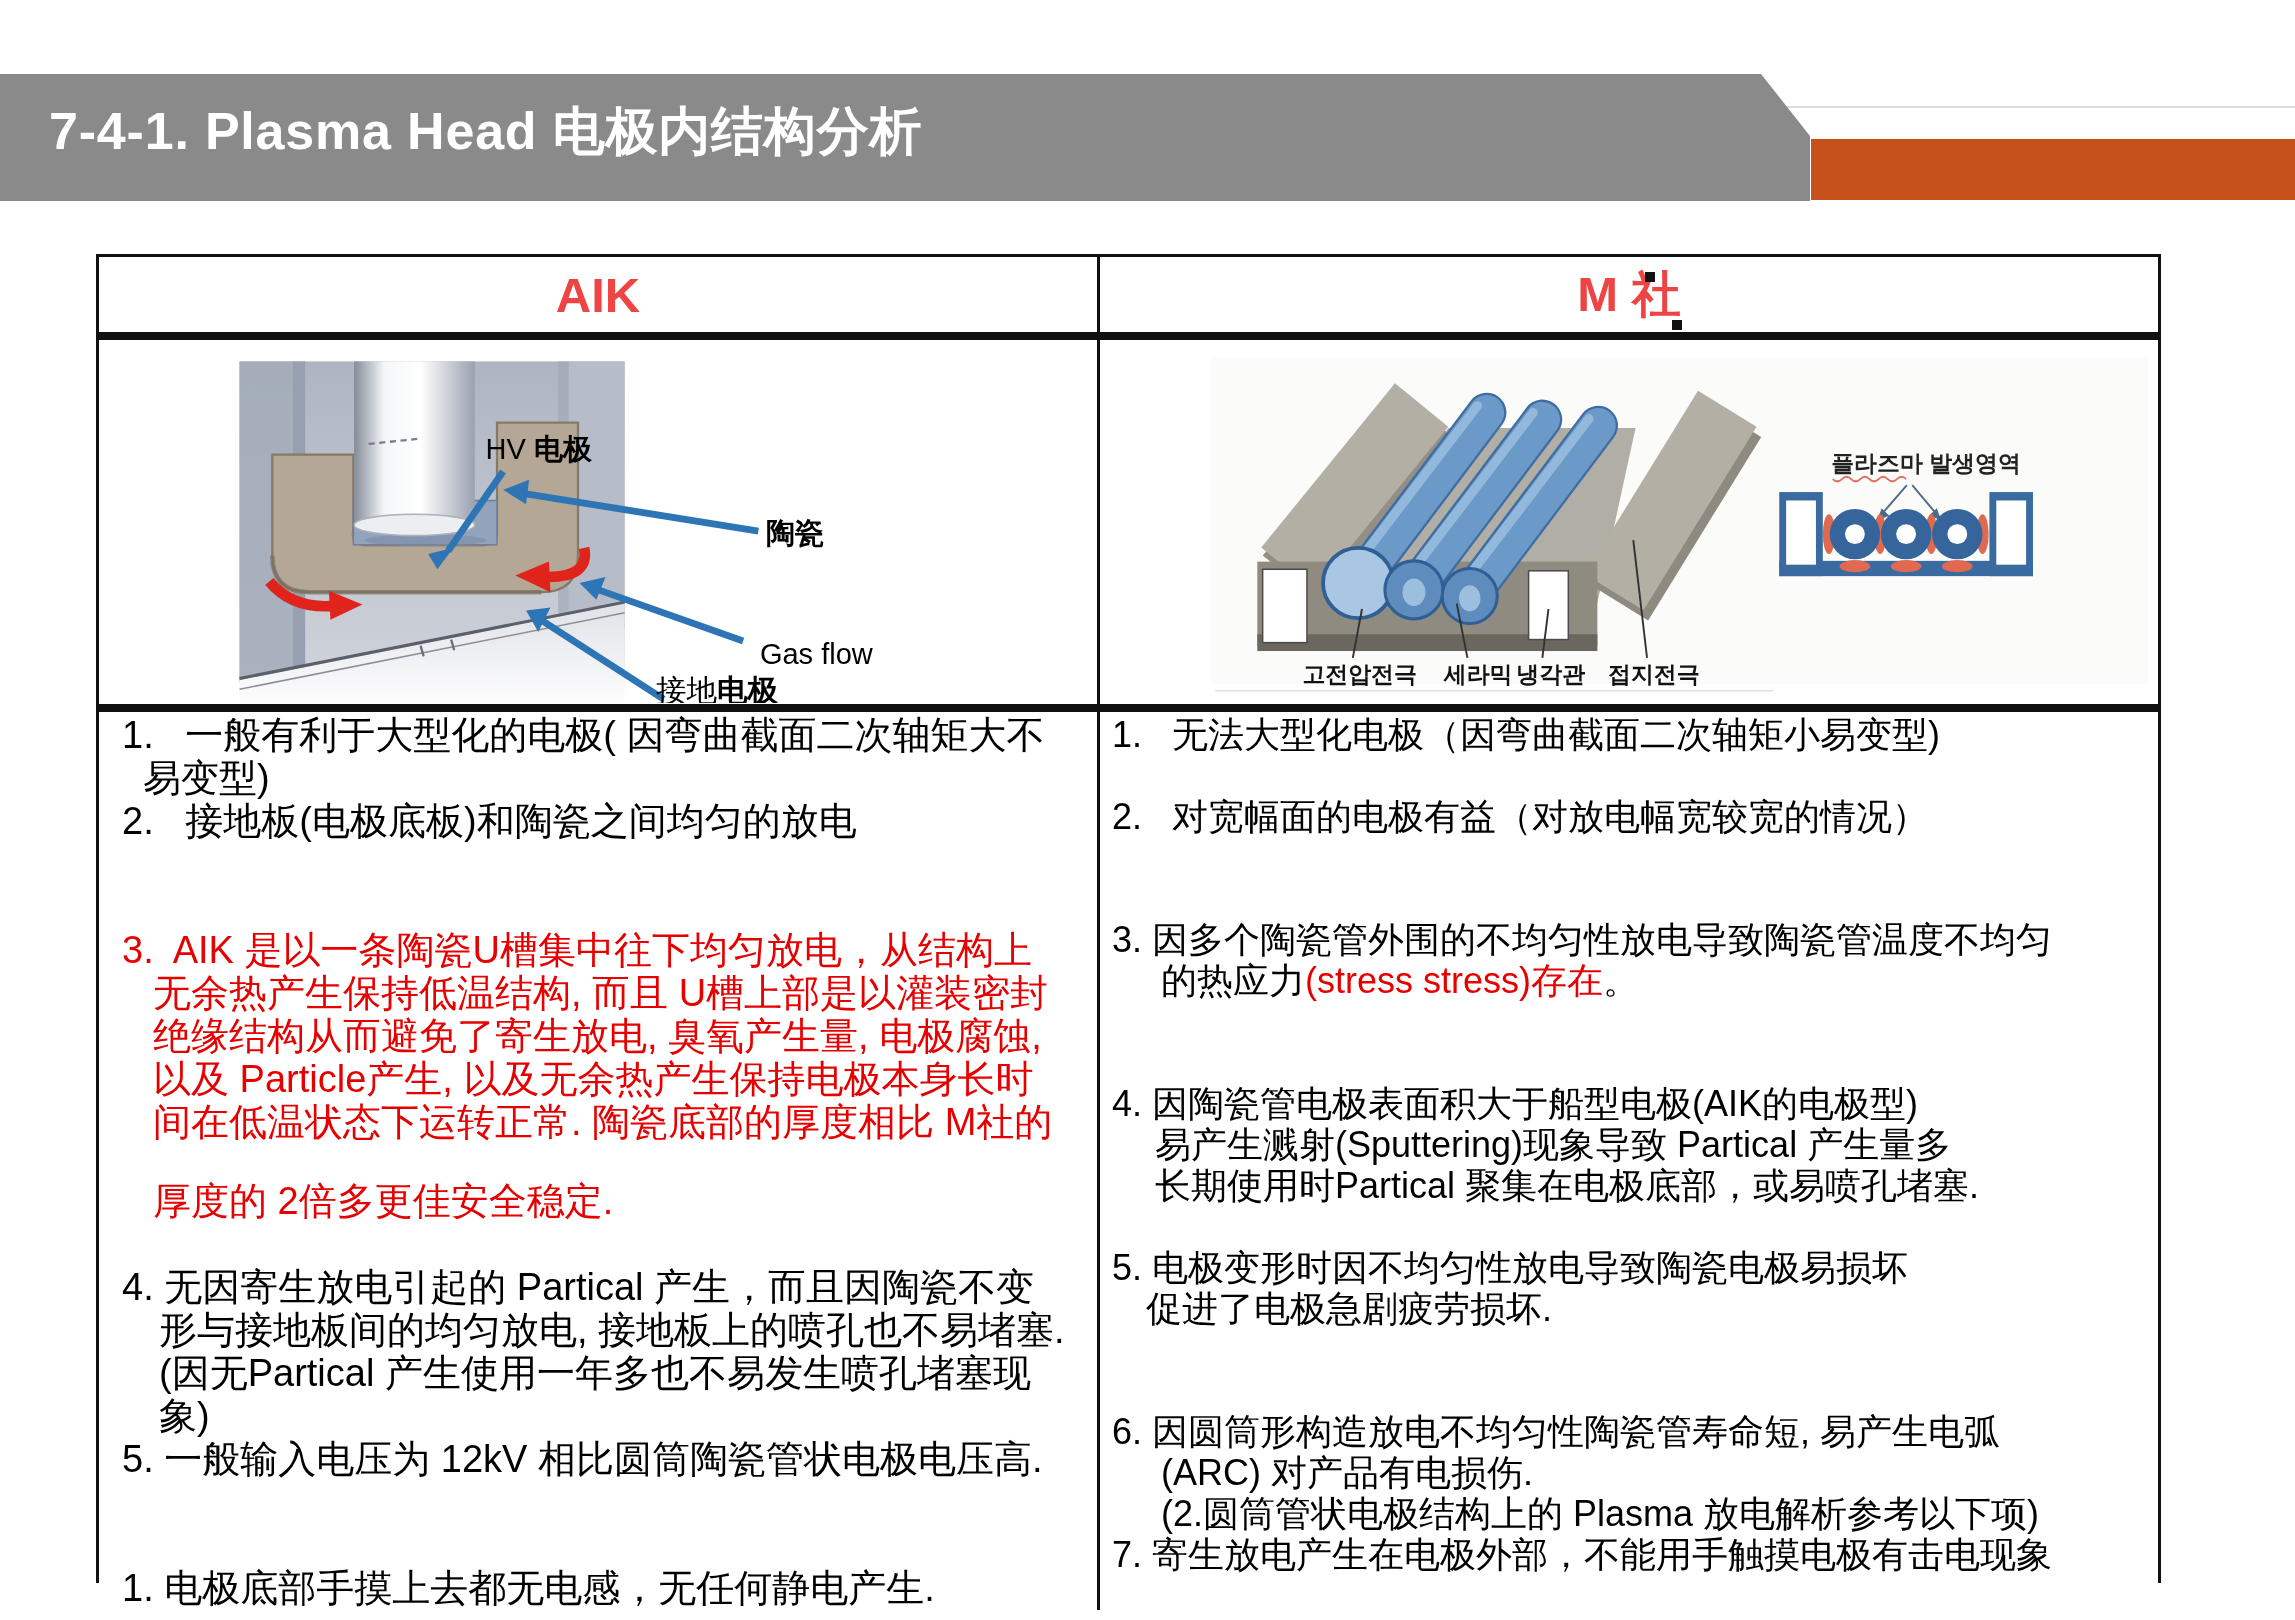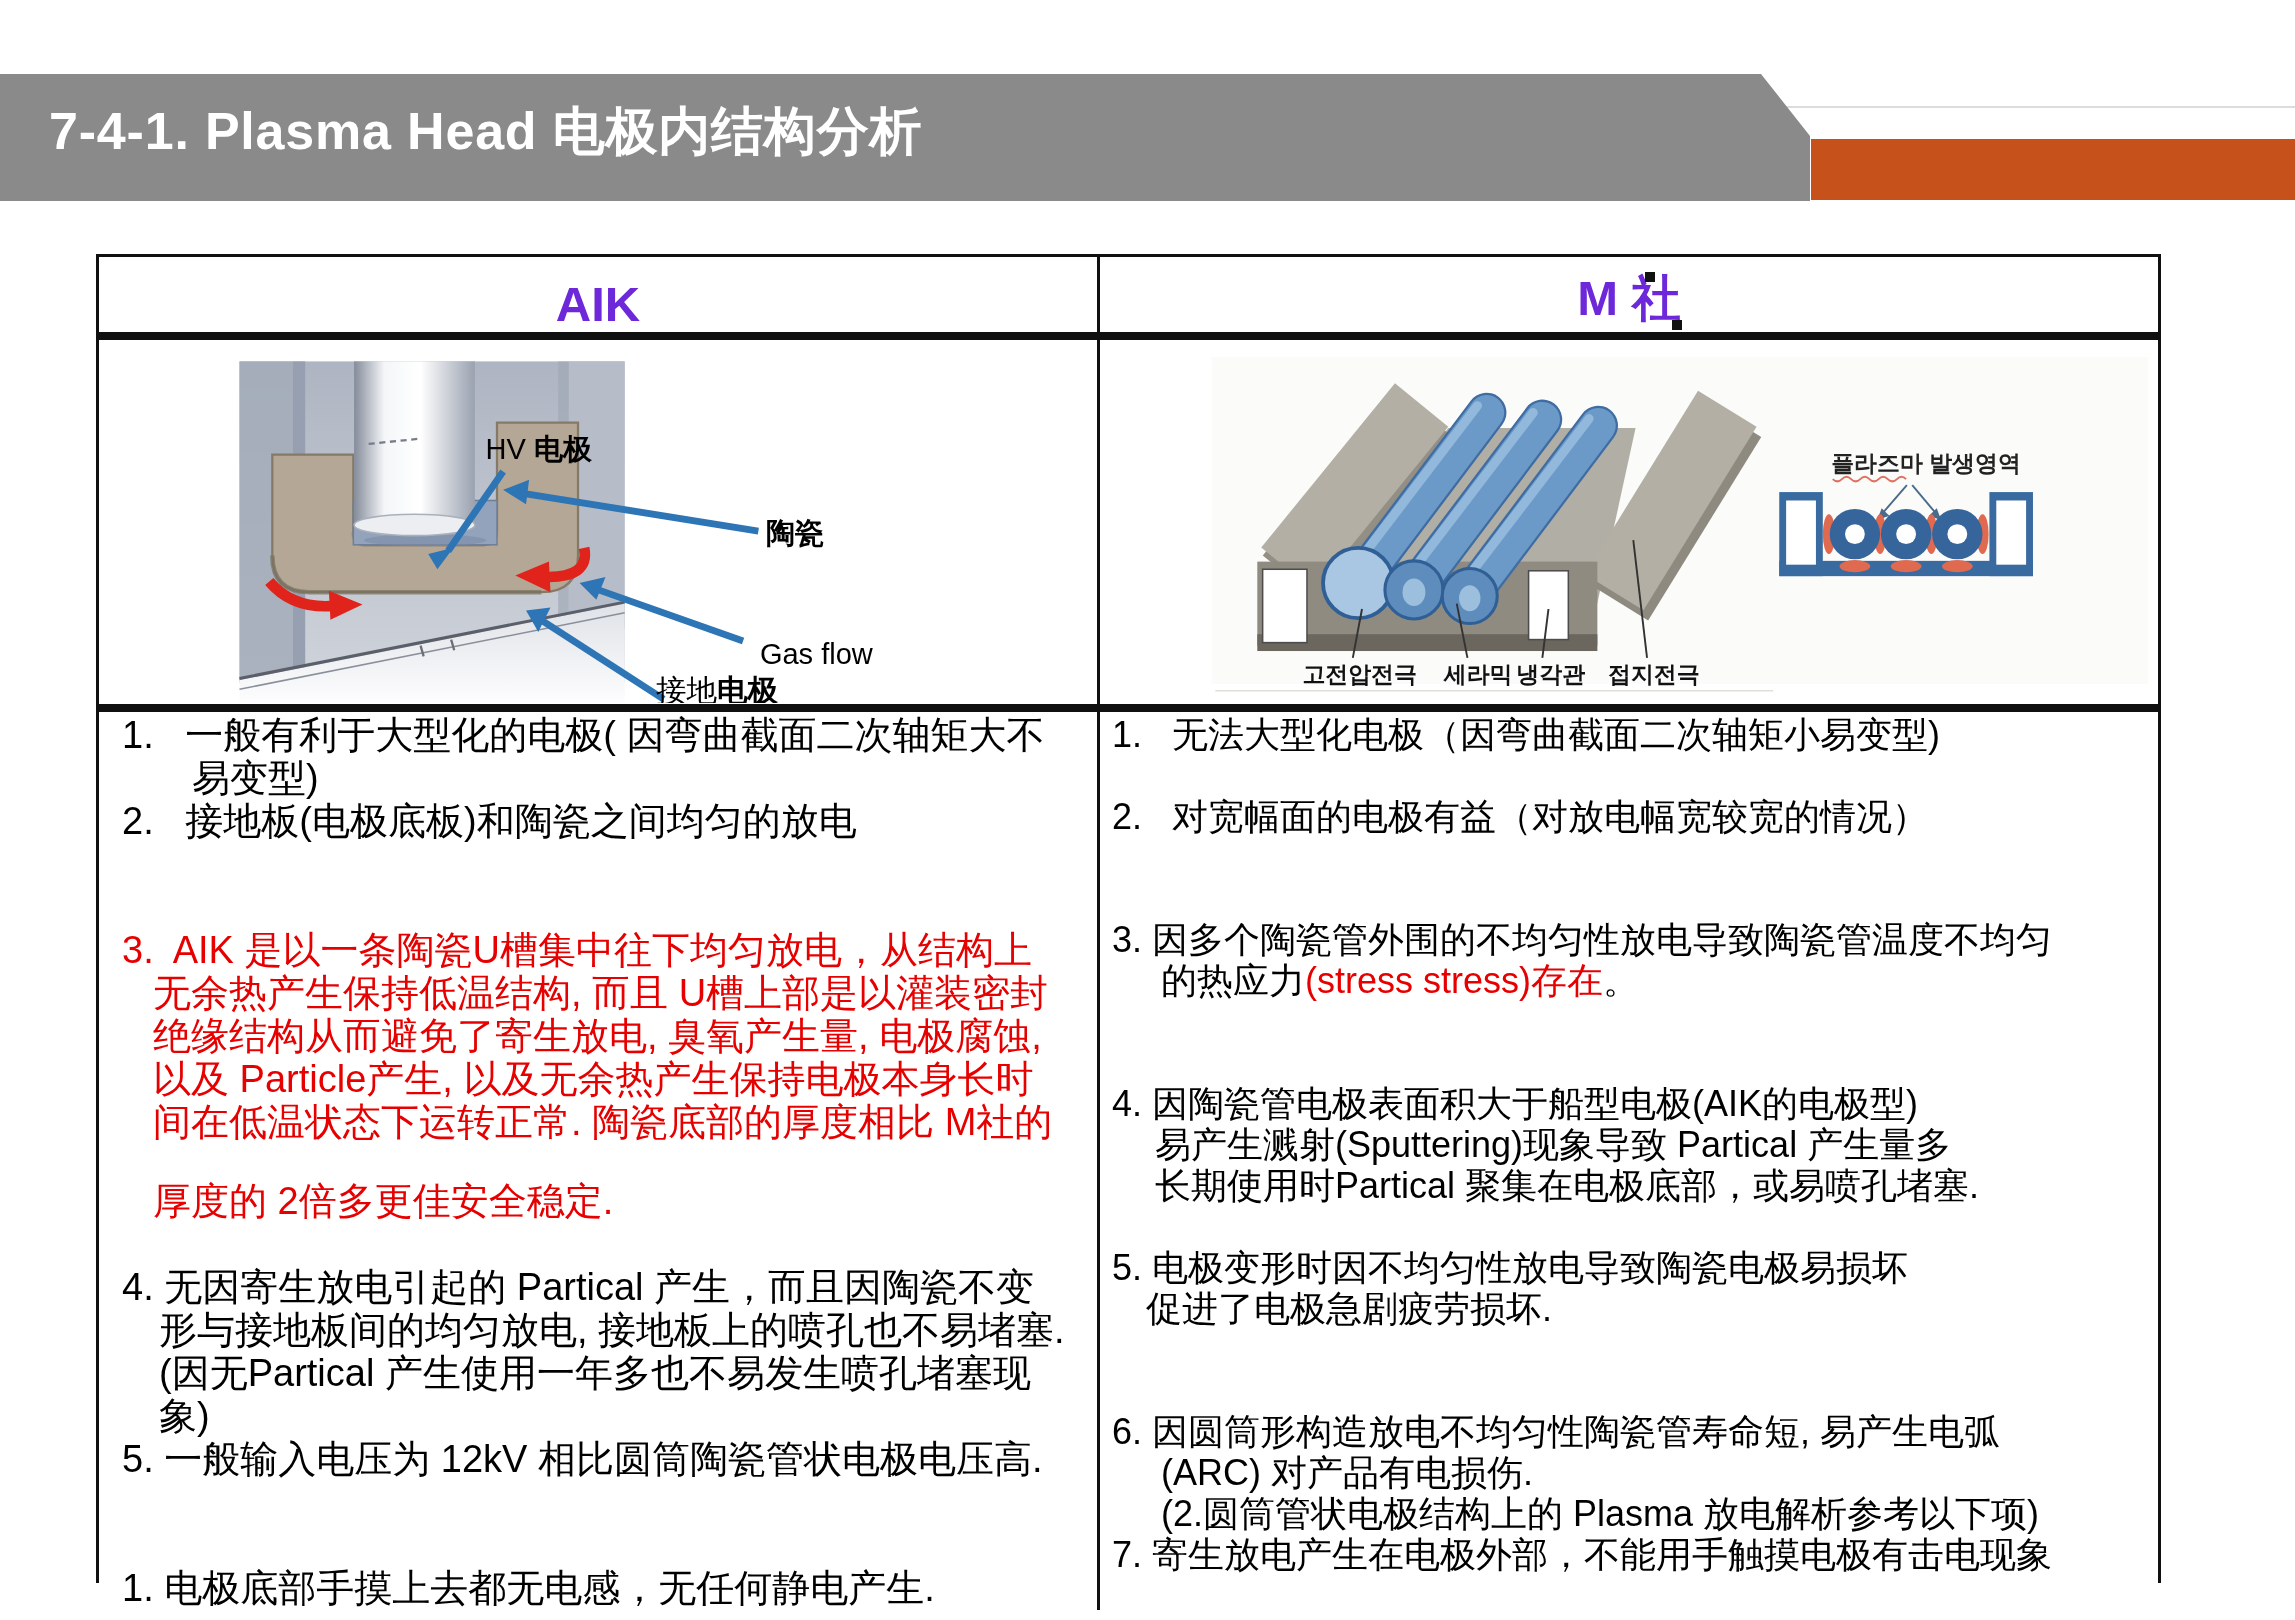--- a/index.html
+++ b/index.html
@@ -12,21 +12,21 @@
           clip-path:polygon(0 0,1761px 0,1810px 62px,1810px 127px,0 127px);}
   #page-title{position:absolute;left:49px;top:23px;font-size:52px;font-weight:bold;color:#ffffff;letter-spacing:0.8px;white-space:pre;}
   #orange-bar{position:absolute;top:139px;left:1811px;width:484px;height:61px;background:#c7511a;}
 
   
   #ptable{position:absolute;left:96px;top:254px;width:2059px;height:1322px;border:3.1px solid #101010;border-bottom-width:4.6px;
           display:grid;grid-template-columns:1001px 1fr;grid-template-rows:83px 372px 1fr;background:#fff;}
   .cell{box-sizing:border-box;position:relative;background:#fff;}
   .col-l{border-right:3.8px solid #101010;}
   .row-h,.row-i{border-bottom:8.4px solid #101010;}
-  .hcell{display:flex;align-items:flex-end;justify-content:center;font-size:49px;font-weight:bold;color:#6d28d9;}
+  .hcell{display:flex;align-items:center;justify-content:center;font-size:49px;font-weight:bold;color:#ef4444;}
   .icell{overflow:hidden;}
   .icell svg{position:absolute;left:0;top:0;}
   .tcell{padding:1.5px 4.6px 0 23px;font-size:38px;color:#000;}
   .tcell.right{padding-left:12px;font-size:36px;}
   .tl{white-space:pre;line-height:43px;height:43px;}
   .tcell.right .tl{line-height:41px;height:41px;}
   .red{color:#e60000;}
   .sq{position:absolute;width:10px;height:10px;background:#111;}
 
   text{font-family:"Liberation Sans","DejaVu Sans",sans-serif;}
@@ -203,21 +203,21 @@
               <circle cx="1054" cy="254" r="13" fill="#ffffff"></circle>
             <circle cx="1121" cy="254" r="33" fill="#35659b"></circle>
               <circle cx="1121" cy="254" r="13" fill="#ffffff"></circle>
           </g>
         </g>
       </svg>
     </div>
 
     <div class="cell col-l tcell">
         <div class="tl"><span>1.   一般有利于大型化的电极( 因弯曲截面二次轴矩大不</span></div>
-        <div class="tl" style="margin-left: 70px;"><span>易变型)</span></div>
+        <div class="tl" style="margin-left: 21px;"><span>易变型)</span></div>
         <div class="tl"><span>2.   接地板(电极底板)和陶瓷之间均匀的放电</span></div>
         <div class="tl">&nbsp;</div>
         <div class="tl">&nbsp;</div>
         <div class="tl"><span class="red">3.  AIK 是以一条陶瓷U槽集中往下均匀放电，从结构上</span></div>
         <div class="tl" style="margin-left: 31px;"><span class="red">无余热产生保持低温结构, 而且 U槽上部是以灌装密封</span></div>
         <div class="tl" style="margin-left: 31px;"><span class="red">绝缘结构从而避免了寄生放电, 臭氧产生量, 电极腐蚀,</span></div>
         <div class="tl" style="margin-left: 31px;"><span class="red">以及 Particle产生, 以及无余热产生保持电极本身长时</span></div>
         <div class="tl" style="margin-left: 31px;"><span class="red">间在低温状态下运转正常. 陶瓷底部的厚度相比 M社的</span></div>
         <div class="tl" style="margin-left: 31px; margin-top: 36px;"><span class="red">厚度的 2倍多更佳安全稳定.</span></div>
         <div class="tl">&nbsp;</div>

